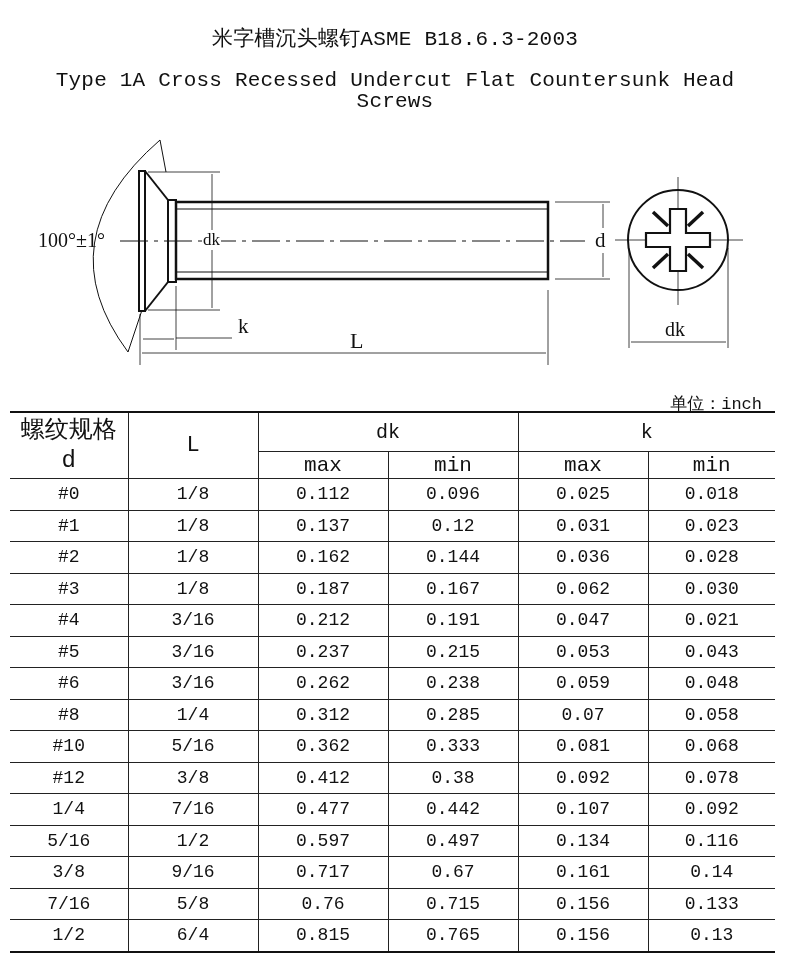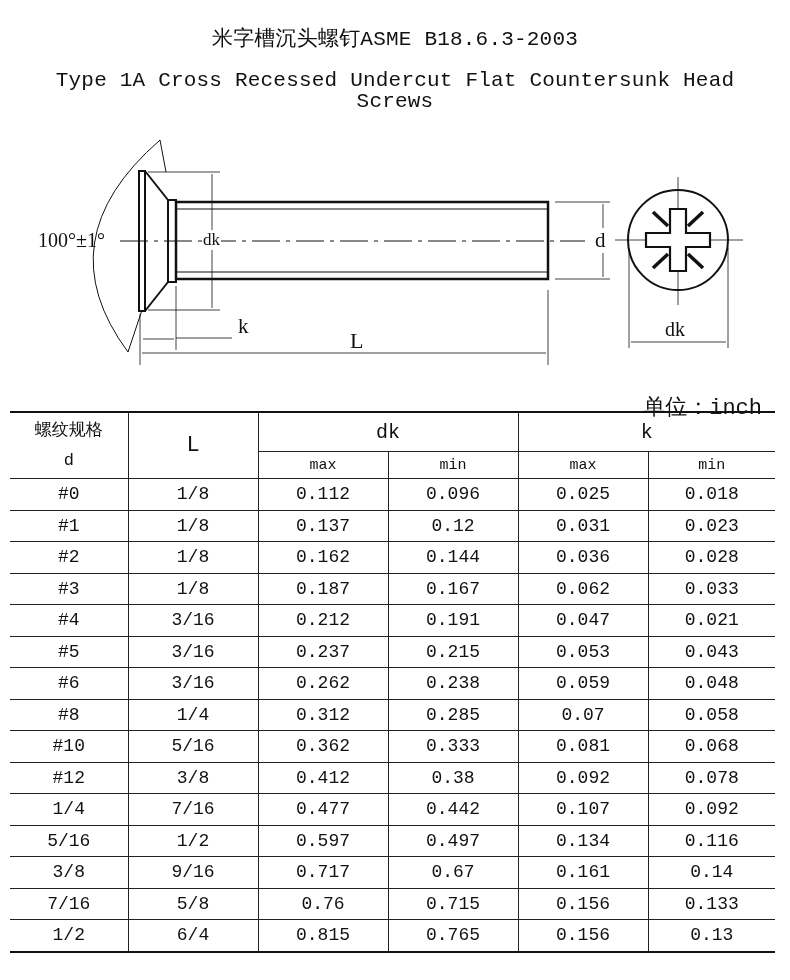--- a/index.html
+++ b/index.html
@@ -4,27 +4,27 @@
 <style>
   html, body { margin:0; padding:0; background:#ffffff; }
   body { width:790px; height:980px; position:relative; overflow:hidden;
          font-family: "Liberation Serif", "DejaVu Serif", serif; color:#111; }
   .title { position:absolute; left:0; width:790px; text-align:center;
            font-family: "Liberation Mono", "DejaVu Sans Mono", monospace; font-size:21px; color:#111; letter-spacing:0.2px; }
   #t1 { top:24px; }
   #t2 { top:69px; }
   #t3 { top:90px; }
   svg.drawing { position:absolute; left:0; top:120px; }
-  .unit { position:absolute; right:28px; top:392px; font-family:"Liberation Mono","DejaVu Sans Mono",monospace; font-size:22px; }
+  .unit { position:absolute; right:28px; top:392px; font-family:"Liberation Mono","DejaVu Sans Mono",monospace; font-size:17px; }
   table.spec { position:absolute; left:10px; top:411px; width:765px; border-collapse:collapse;
                font-family:"Liberation Mono","DejaVu Sans Mono",monospace; font-size:18px; }
   table.spec td, table.spec th { border:1.5px solid #222; text-align:center; padding:0; font-weight:normal; }
   table.spec thead th.h1 { height:38px; font-size:20px; }
-  table.spec thead th.h2 { height:26px; font-size:15px; }
-  table.spec thead th.hd { font-size:17px; line-height:30px; }
+  table.spec thead th.h2 { height:26px; font-size:21px; }
+  table.spec thead th.hd { font-size:24px; line-height:30px; }
   table.spec thead th.hl { font-size:22px; }
   table.spec tbody td { height:30.5px; }
   table.spec tr { border-left:none; border-right:none; }
   table.spec td:first-child, table.spec th:first-child { border-left:none; }
   table.spec td:last-child, table.spec th:last-child { border-right:none; }
   table.spec thead tr:first-child th { border-top:2px solid #111; }
   table.spec tbody tr:last-child td { border-bottom:2px solid #111; }
 </style>
 </head>
 <body>
@@ -144,21 +144,21 @@
         <td>0.144</td>
         <td>0.036</td>
         <td>0.028</td>
       </tr>
       <tr>
         <td>#3</td>
         <td>1/8</td>
         <td>0.187</td>
         <td>0.167</td>
         <td>0.062</td>
-        <td>0.033</td>
+        <td>0.030</td>
       </tr>
       <tr>
         <td>#4</td>
         <td>3/16</td>
         <td>0.212</td>
         <td>0.191</td>
         <td>0.047</td>
         <td>0.021</td>
       </tr>
       <tr>

